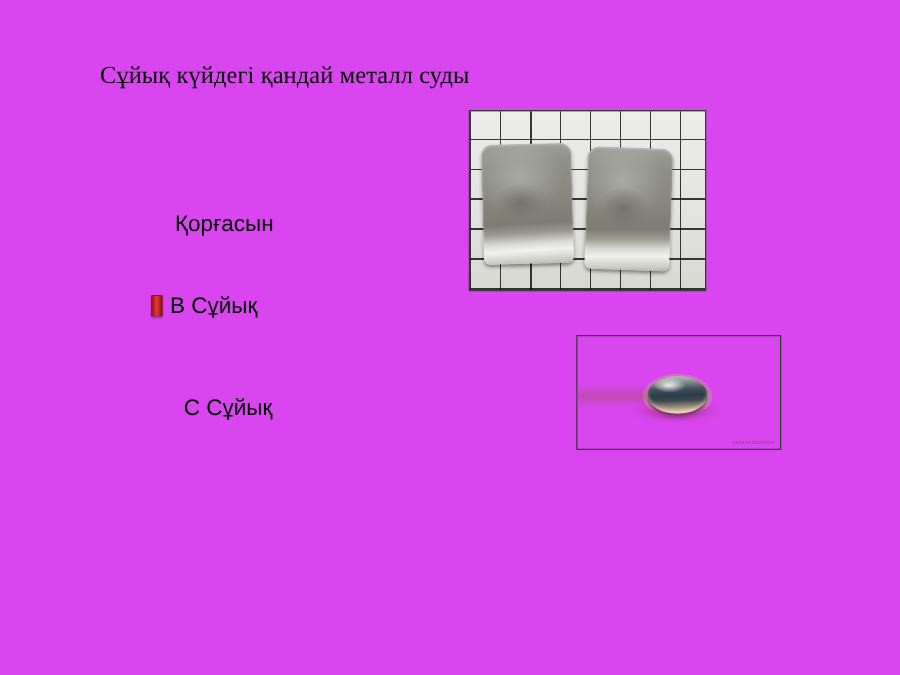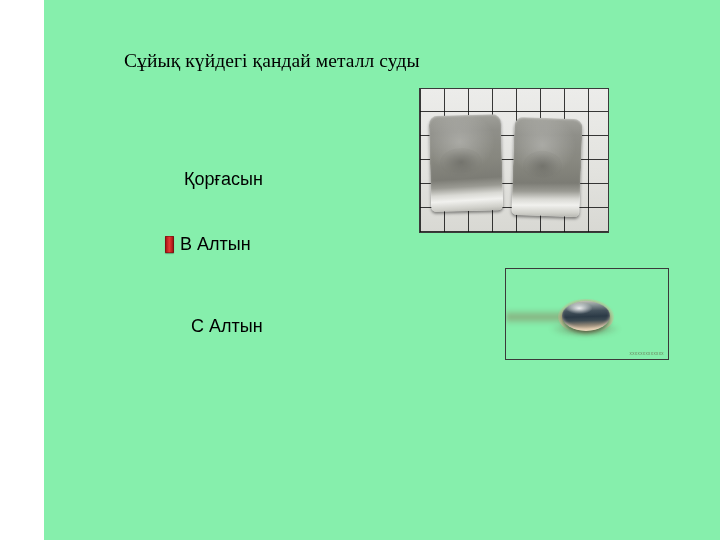--- a/index.html
+++ b/index.html
@@ -12,22 +12,21 @@
     height: 540px;
     position: relative;
     overflow: hidden;
     font-family: "Liberation Sans", sans-serif;
     -webkit-font-smoothing: antialiased;
   }
 
   .slide {
     position: absolute;
     inset: 0;
-    background: #86efac;
-    margin-left: 44px;
+    background: #d946ef;
   }
 
   
   .question-title {
     position: absolute;
     left: 80px;
     top: 48px;
     width: 330px;
     font-family: "Liberation Serif", "DejaVu Serif", serif;
     font-size: 19.5px;
@@ -220,25 +219,25 @@
   <div class="question-title">
     <span class="line">Сұйық күйдегі қандай металл суды</span>
   </div>
 
   <div class="option option-a">
     <span class="option-label">Қорғасын</span>
   </div>
 
   <div class="option option-b">
     <span class="option-marker"></span>
-    <span class="option-label">В Алтын</span>
+    <span class="option-label">В Сұйық</span>
   </div>
 
   <div class="option option-c">
-    <span class="option-label">С Алтын</span>
+    <span class="option-label">С Сұйық</span>
   </div>
 
   <div class="photo photo-lead">
     <div class="ingot ingot-left"></div>
     <div class="ingot ingot-right"></div>
   </div>
 
   <div class="photo photo-mercury">
     <div class="skin-crease"></div>
     <div class="droplet-shadow"></div>

